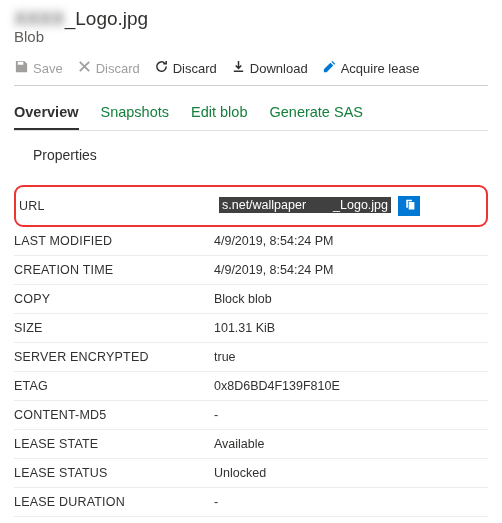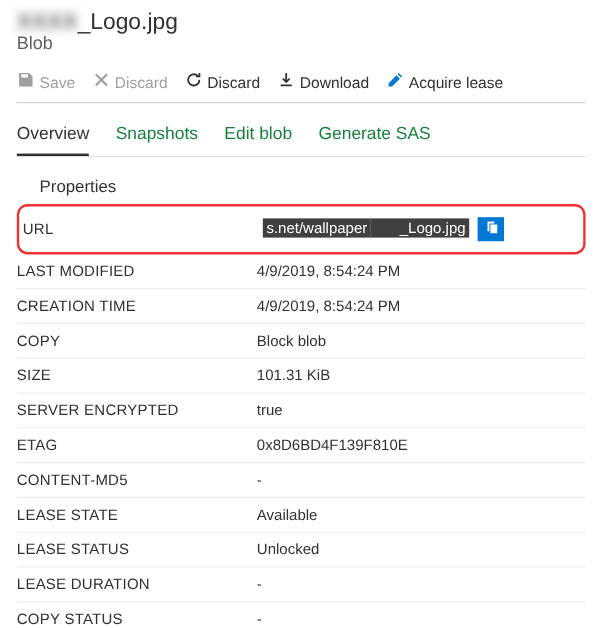--- a/index.html
+++ b/index.html
@@ -52,33 +52,33 @@
   .tab {
     padding: 4px 0 8px 0;
     font-size: 14.5px;
     color: #15803d;
     cursor: pointer;
     border-bottom: 2px solid transparent;
   }
   .tab.active {
     color: #323130;
     border-bottom: 2px solid #323130;
-    font-weight: 400;
+    font-weight: 700;
   }
   .section-title {
     margin-top: 16px;
     font-size: 14px;
     color: #323130;
     margin-left: 19px;
   }
   .highlight-row-wrap {
     border: 2px solid #e33;
     border-radius: 9px;
     padding: 2px 15px 2px 3px;
-    margin-top: 7px;
+    margin-top: 22px;
   }
   .proptable {
     width: 100%;
     border-collapse: collapse;
     margin-top: 0;
   }
   .proptable tr { border-top: 1px solid #ececec; }
   .proptable tr:first-child { border-top: none; }
   .proptable td {
     padding: 7px 2px 7px 0;

